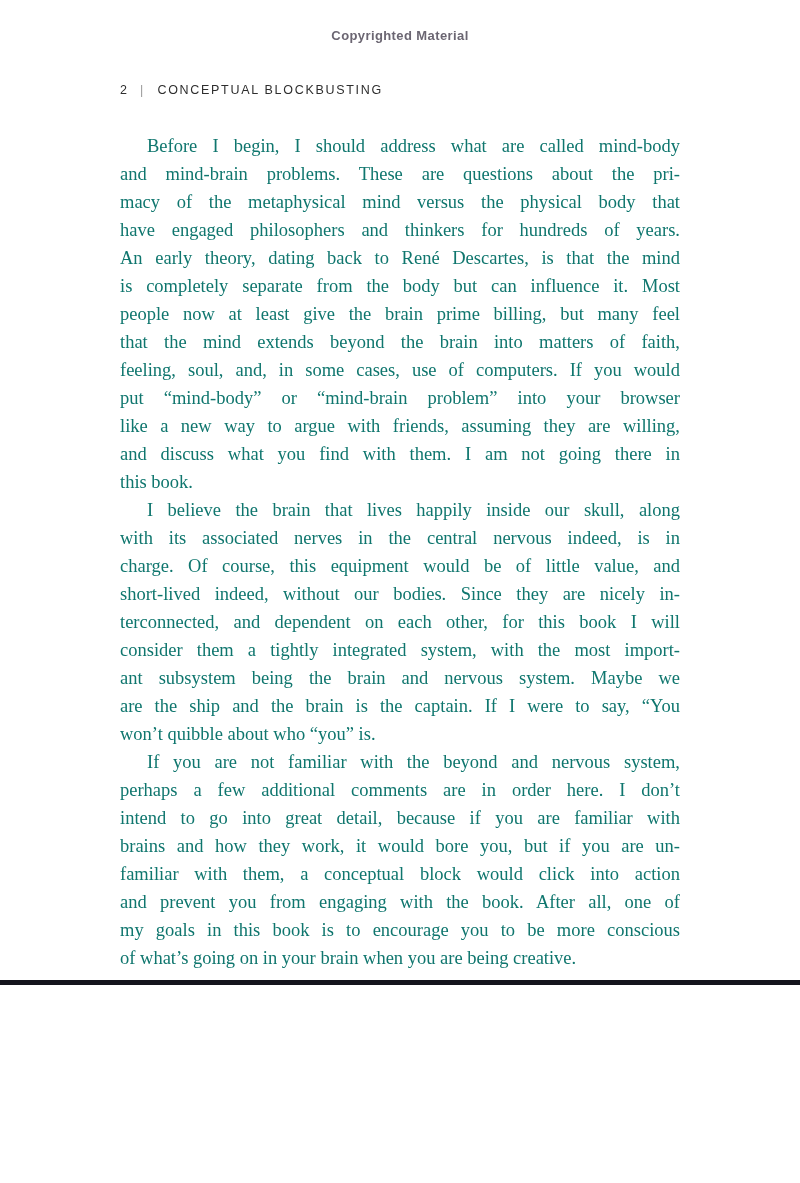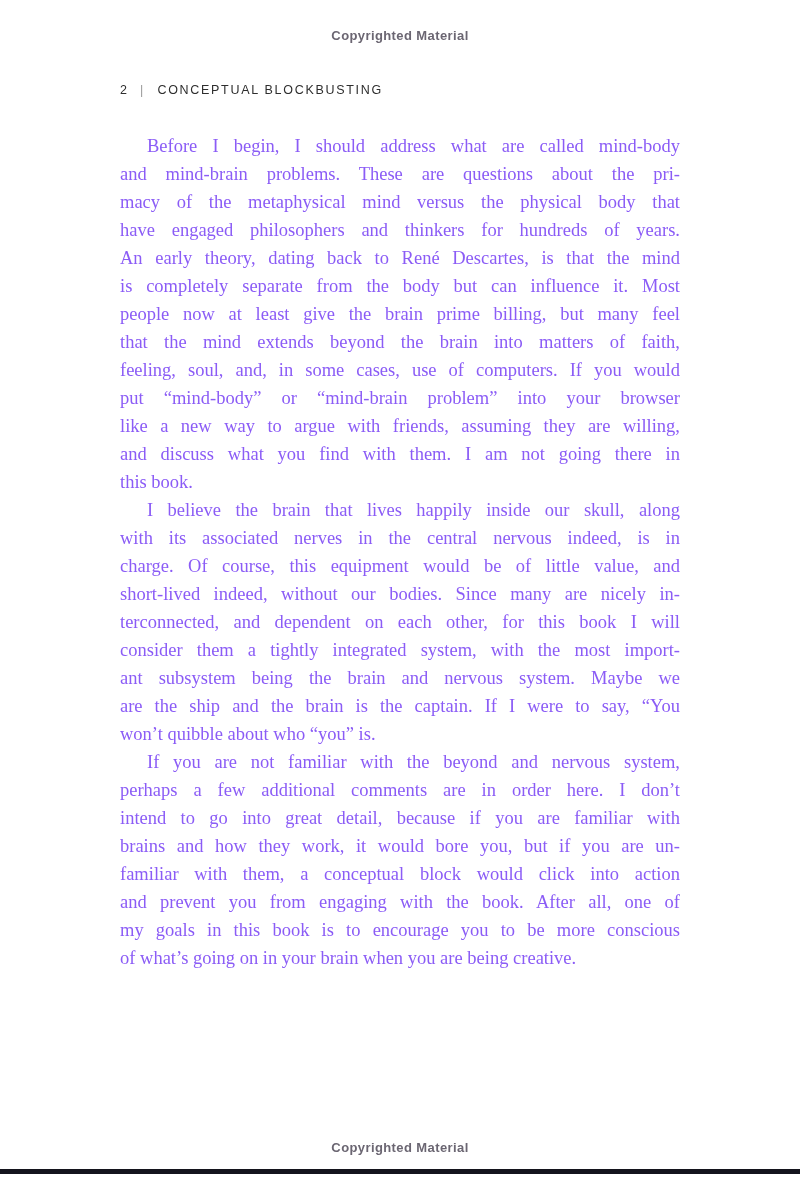--- a/index.html
+++ b/index.html
@@ -3,21 +3,21 @@
 <meta charset="utf-8">
 <style>
   html, body {
     margin: 0;
     padding: 0;
     background: #ffffff;
   }
   .page {
     position: relative;
     width: 800px;
-    height: 1174px;
+    height: 985px;
     background: #ffffff;
     overflow: hidden;
     font-family: "Liberation Serif", serif;
   }
   .copyright {
     position: absolute;
     left: 0;
     width: 100%;
     text-align: center;
     font-family: "Liberation Sans", sans-serif;
@@ -50,21 +50,21 @@
   .running-header .chapter {
     letter-spacing: 1.7px;
   }
   .body-text {
     position: absolute;
     left: 120px;
     top: 132px;
     width: 560px;
     font-size: 18.5px;
     line-height: 28px;
-    color: #8b5cf6;
+    color: #0f766e;
   }
   .para { margin: 0; }
   .line {
     text-align: justify;
     text-align-last: justify;
     white-space: normal;
   }
   .line.last { text-align-last: left; }
   .line.first { text-indent: 27px; }
   .edge-bar {
@@ -100,21 +100,21 @@
         <div class="line">feeling, soul, and, in some cases, use of computers. If you would</div>
         <div class="line">put “mind-body” or “mind-brain problem” into your browser</div>
         <div class="line">like a new way to argue with friends, assuming they are willing,</div>
         <div class="line">and discuss what you find with them. I am not going there in</div>
         <div class="line last">this book.</div>
       </div>
       <div class="para">
         <div class="line first">I believe the brain that lives happily inside our skull, along</div>
         <div class="line">with its associated nerves in the central nervous indeed, is in</div>
         <div class="line">charge. Of course, this equipment would be of little value, and</div>
-        <div class="line">short-lived indeed, without our bodies. Since many are nicely in-</div>
+        <div class="line">short-lived indeed, without our bodies. Since they are nicely in-</div>
         <div class="line">terconnected, and dependent on each other, for this book I will</div>
         <div class="line">consider them a tightly integrated system, with the most import-</div>
         <div class="line">ant subsystem being the brain and nervous system. Maybe we</div>
         <div class="line">are the ship and the brain is the captain. If I were to say, “You</div>
         <div class="line last">won’t quibble about who “you” is.</div>
       </div>
       <div class="para">
         <div class="line first">If you are not familiar with the beyond and nervous system,</div>
         <div class="line">perhaps a few additional comments are in order here. I don’t</div>
         <div class="line">intend to go into great detail, because if you are familiar with</div>

